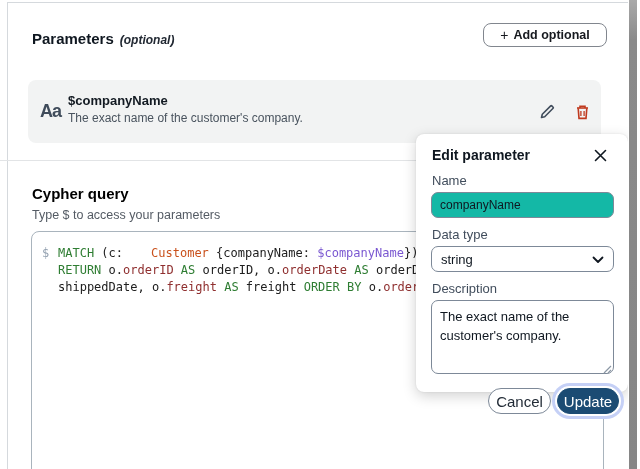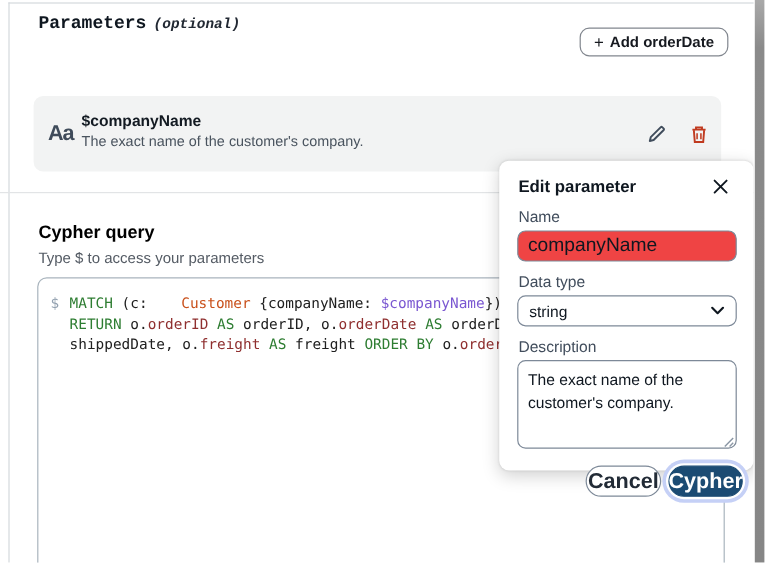--- a/index.html
+++ b/index.html
@@ -7,21 +7,21 @@
               font-family:"Liberation Sans", sans-serif; color:#16191f; }
   .screen { position:relative; width:640px; height:469px; background:#fff; overflow:hidden; }
 
   
   .panel-border-top { position:absolute; left:7px; top:2px; width:633px; height:0;
                       border-top:1px solid #d5d9dd; }
   .panel-border-left { position:absolute; left:7px; top:2px; height:467px; width:0;
                        border-left:1px solid #d5d9dd; }
 
   
-  .params-title-row { position:absolute; left:32px; top:10px;font-family:Liberation Mono, monospace; }
+  .params-title-row { position:absolute; left:32px; top:30px; }
   .params-title { font-size:15px; font-weight:700; color:#0f1720; display:inline; }
   .optional { font-size:12px; font-style:italic; font-weight:600; color:#222933; margin-left:6px; }
   .add-param-btn { position:absolute; left:483px; top:23px; width:124px; height:24px;
                    background:#fff; border:1px solid #81868e; border-radius:8px;
                    font-size:12.5px; font-weight:700; color:#16191f; cursor:pointer;
                    display:flex; align-items:center; justify-content:center; gap:5px;
                    font-family:"Liberation Sans", sans-serif; }
   .plus-glyph { font-size:14px; font-weight:400; line-height:1; position:relative; top:-0.5px; }
   .params-subtitle { position:absolute; left:32px; top:51px; font-size:12.5px; color:#545b64; }
 
@@ -59,33 +59,33 @@
   
   .popover { position:absolute; left:416px; top:134px; width:212px; height:258px;
              background:#fff; border-radius:8px;
              box-shadow:0 4px 14px rgba(0,0,0,.18), 0 0 2px rgba(0,0,0,.10); }
   .popover-title { position:absolute; left:16px; top:13px; font-size:14px; font-weight:700; color:#0f1720; }
   .close-btn { position:absolute; left:174px; top:13px; width:20px; height:20px; background:none;
                border:none; cursor:pointer; display:flex; align-items:center; justify-content:center; }
   .field-label { position:absolute; left:16px; font-size:13px; color:#414d5c; }
   .lbl-name { top:39px; } .lbl-type { top:93px; } .lbl-desc { top:147px; }
   .text-input { position:absolute; left:15px; top:58px; width:183px; height:26px;
-                border:1px solid #7d8998; border-radius:7px; font-size:16px; color:#0f1720;
-                padding:0 8px; font-family:"Liberation Sans", sans-serif; background:#ef4444; }
+                border:1px solid #7d8998; border-radius:7px; font-size:12px; color:#0f1720;
+                padding:0 8px; font-family:"Liberation Sans", sans-serif; background:#14b8a6; }
   .select-box { position:absolute; left:15px; top:112px; width:183px; height:26px;
                 border:1px solid #7d8998; border-radius:7px; background:#fff; cursor:pointer;
                 display:flex; align-items:center; justify-content:space-between; padding:0 9px; }
   .select-value { font-size:13px; color:#0f1720; }
   .desc-textarea { position:absolute; left:15px; top:166px; width:183px; height:74px;
                    border:1px solid #7d8998; border-radius:7px; font-size:13px; line-height:19px;
                    color:#0f1720; padding:6px 8px; resize:none; overflow:hidden;
                    font-family:"Liberation Sans", sans-serif; background:#fff; }
   .resize-handle { position:absolute; left:186px; top:226px; width:10px; height:10px; pointer-events:none; }
-  .dialog-btn { position:absolute; top:254px; height:26px; border-radius:14px; font-size:18px;
-                font-weight:700; cursor:pointer; font-family:"Liberation Sans", sans-serif;
+  .dialog-btn { position:absolute; top:254px; height:26px; border-radius:14px; font-size:15px;
+                font-weight:400; cursor:pointer; font-family:"Liberation Sans", sans-serif;
                 display:flex; align-items:center; justify-content:center; }
   .cancel-btn { left:72px; width:63px; background:#fff; border:1.5px solid #7d8998; color:#222b36; }
   .update-btn { left:141px; width:62px; background:var(--accent_primary); border:1.5px solid var(--accent_primary);
                 color:#fff; box-shadow:0 0 0 2px #ffffff, 0 0 0 5px var(--focus_ring); }
 
   
   .scrollbar-track { position:absolute; left:628px; top:0; width:12px; height:469px; background:#fff; }
   .scrollbar-thumb { position:absolute; left:1px; top:0; width:8px; height:469px;
                      background:linear-gradient(to bottom, #a9a9a9 0px, #8a8a8a 40px, #868686 100%); }
 </style>
@@ -95,21 +95,21 @@
 <div class="screen">
 
   <div class="panel-border-top"></div>
   <div class="panel-border-left"></div>
 
   <div class="params-title-row">
     <span class="params-title">Parameters</span><span class="optional">(optional)</span>
   </div>
   <button class="add-param-btn">
     <span class="plus-glyph">+</span>
-    <span>Add orderDate</span>
+    <span>Add optional</span>
   </button>
 
   <div class="param-card">
     <span class="aa-icon">Aa</span>
     <div class="param-name">$companyName</div>
     <div class="param-desc">The exact name of the customer's company.</div>
     <button class="icon-btn edit-btn">
       <span>
         <svg width="16" height="16" viewBox="0 0 16 16">
             <path d="M2.5 13.5l0.8-3.2 8.4-8.4c0.3-0.3 0.8-0.3 1.1 0l1.3 1.3c0.3 0.3 0.3 0.8 0 1.1l-8.4 8.4-3.2 0.8z" fill="none" stroke="#414d5c" stroke-width="1.6" stroke-linejoin="round"></path>
@@ -168,21 +168,21 @@
     <span class="resize-handle">
       <svg width="10" height="10" viewBox="0 0 10 10">
           <path d="M2 9L9 2M6 9l3-3" stroke="#8b97a5" stroke-width="1.2"></path>
         </svg>
     </span>
 
     <button class="dialog-btn cancel-btn">
       <span>Cancel</span>
     </button>
     <button class="dialog-btn update-btn">
-      <span>Cypher</span>
+      <span>Update</span>
     </button>
   </div>
 
   <div class="scrollbar-track">
     <div class="scrollbar-thumb"></div>
   </div>
 
 </div>
 
 </body></html>

